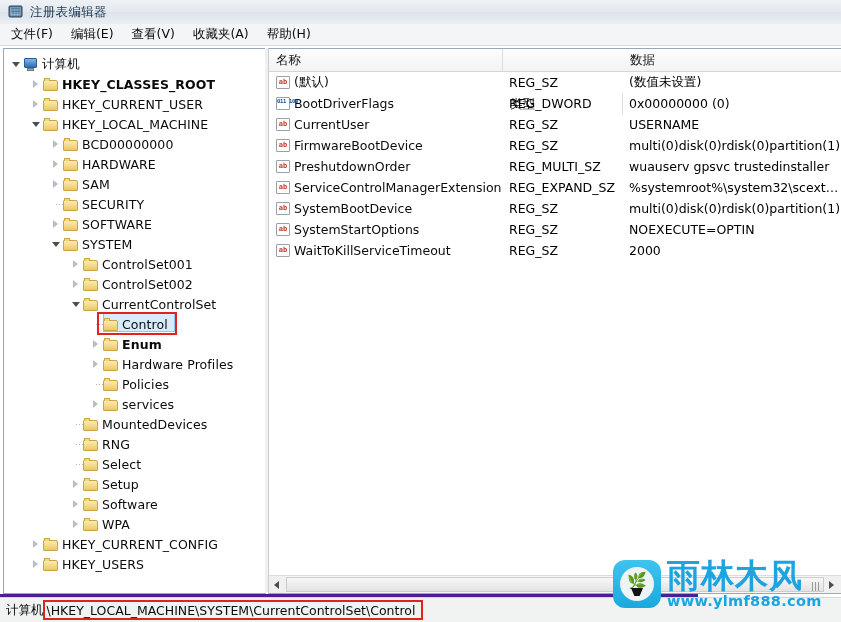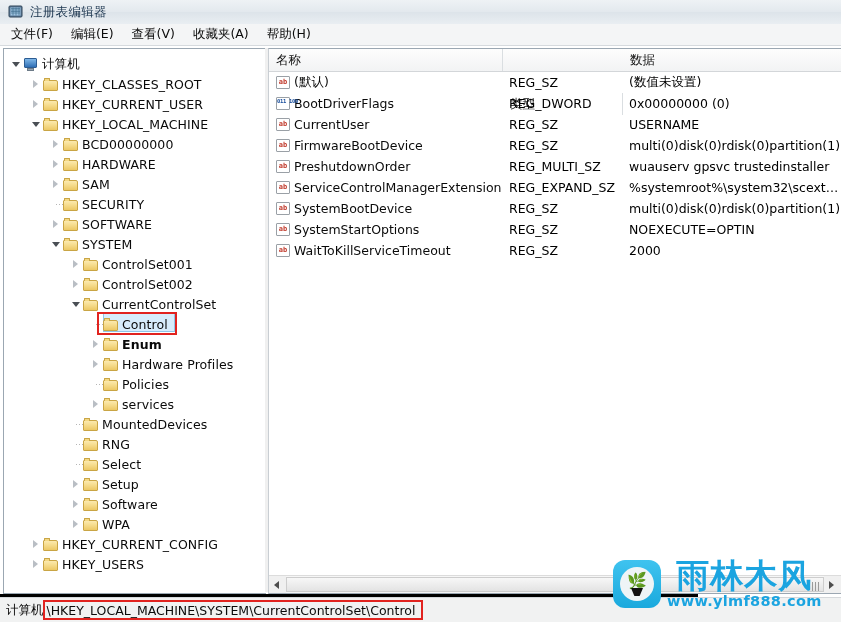--- a/index.html
+++ b/index.html
@@ -3,21 +3,21 @@
 <meta charset="utf-8">
 <style>
   html,body{margin:0;padding:0;}
   body{
     width:841px;height:622px;overflow:hidden;
     background:#ffffff;
     font-family:"DejaVu Sans","Liberation Sans",sans-serif;
     font-size:12px;color:#000;
     position:relative;
   }
-  .window{position:absolute;left:0;top:0;width:698px;height:622px;background:#000000;}
+  .window{position:absolute;left:0;top:0;width:698px;height:622px;background:#4c1d95;}
 
   
   .titlebar{
     position:absolute;left:0;top:0;width:841px;height:24px;
     background:linear-gradient(to bottom,#eef2f5 0%,#e3e9ee 48%,#dde4ea 52%,#e9eef2 100%);
     border-bottom:1px solid #c3ccd4;
     display:flex;align-items:center;
   }
   .titlebar .ico{margin-left:8px;margin-right:6px;width:16px;height:16px;position:relative;flex:none;}
   .title-txt{font-size:12.5px;color:#19334d;letter-spacing:.3px;}
@@ -155,21 +155,21 @@
   .wm-logo{width:48px;height:48px;border-radius:12px;
            background:linear-gradient(to bottom,#3fc3ef,#1aa9dd);position:relative;flex:none;}
   .wm-logo .disc{position:absolute;left:7px;top:7px;width:34px;height:34px;border-radius:50%;
                  background:#eef4f6;}
   .wm-logo .leaf{position:absolute;left:13px;top:13px;width:22px;height:16px;
                  color:#3ea832;font-size:16px;line-height:16px;text-align:center;}
   .wm-logo .pot{position:absolute;left:18px;top:28px;width:12px;height:8px;
                 background:#111;clip-path:polygon(0 0,100% 0,72% 100%,28% 100%);}
   .wm-txt{margin-left:6px;}
   .wm-cn{font-size:33px;font-weight:bold;color:#1ba4e0;line-height:34px;letter-spacing:1px;
-         font-family:"DejaVu Sans","Liberation Sans",sans-serif;text-align:center;}
+         font-family:"DejaVu Sans","Liberation Sans",sans-serif;}
   .wm-url{font-size:14.5px;font-weight:bold;color:#1ba4e0;line-height:16px;letter-spacing:.3px;
           font-family:"DejaVu Sans","Liberation Sans",sans-serif;}
 </style>
 </head>
 <body>
 
 <div class="window">
 
   <div class="titlebar">
     <span class="ico">
@@ -200,21 +200,21 @@
               <span class="arrow-e"></span>
             </span>
             <span class="pc-ico"></span>
             <span class="tlabel" style="position: relative;">计算机</span>
           </div>
           <div class="tnode" style="padding-left: 26px;">
             <span class="tw">
               <span class="arrow-c"></span>
             </span>
             <span class="folder"></span>
-            <span class="tlabel" style="position: relative;">HKEY_CLASSES_ROOT</span>
+            <span class="tlabel" style="position: relative; font-weight: bold;">HKEY_CLASSES_ROOT</span>
           </div>
           <div class="tnode" style="padding-left: 26px;">
             <span class="tw">
               <span class="arrow-c"></span>
             </span>
             <span class="folder"></span>
             <span class="tlabel" style="position: relative;">HKEY_CURRENT_USER</span>
           </div>
           <div class="tnode" style="padding-left: 26px;">
             <span class="tw">

